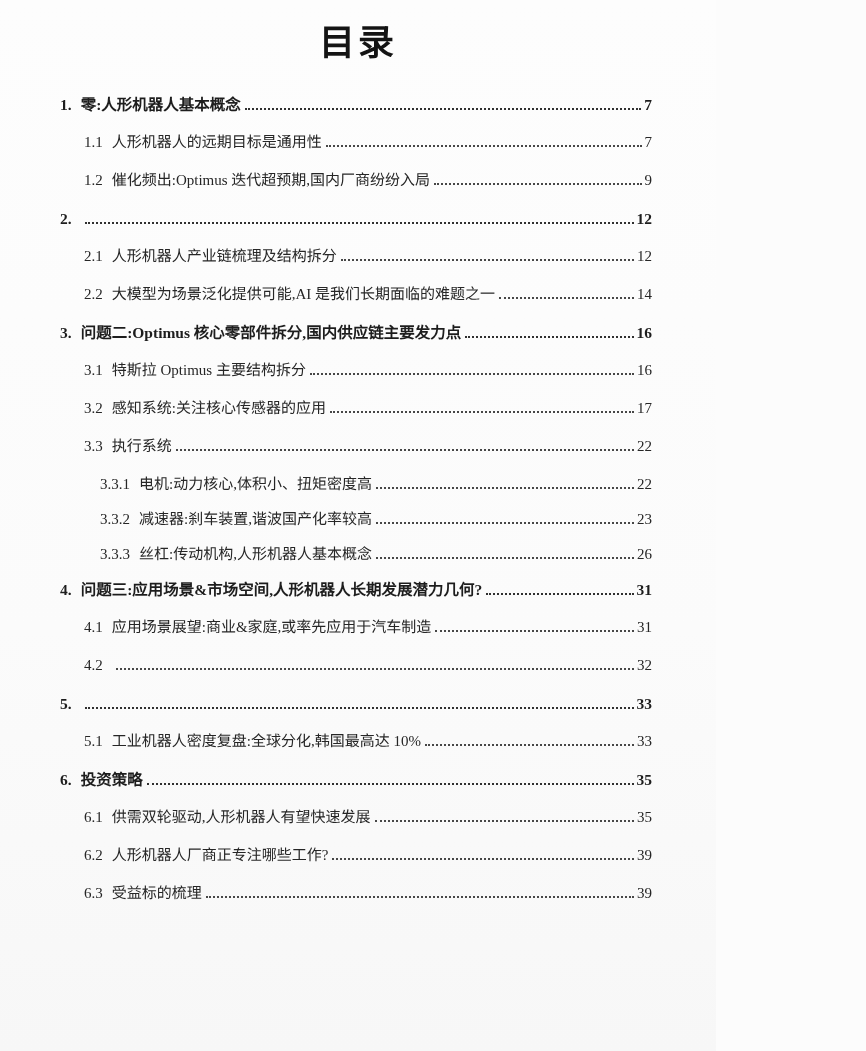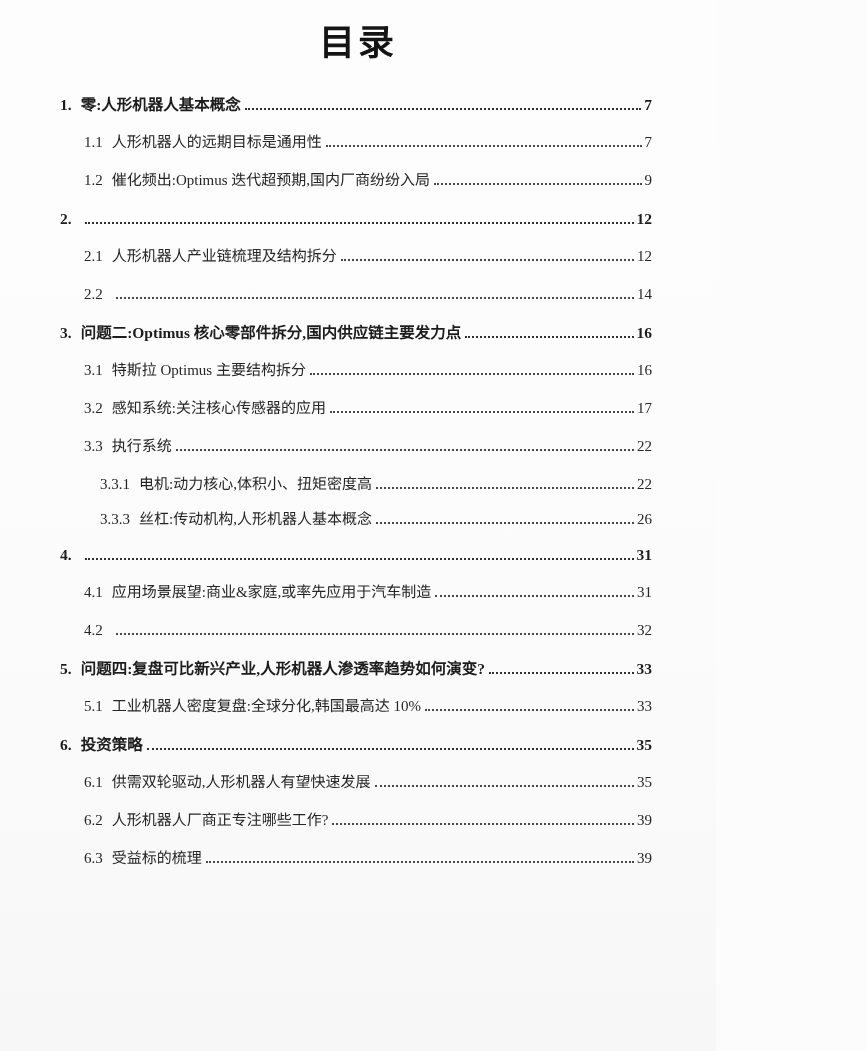--- a/index.html
+++ b/index.html
@@ -102,20 +102,21 @@
     <span class="toc-page">12</span>
   </div>
       <div class="toc-row lvl2">
     <span class="toc-num">2.1</span>
     <span class="toc-label">人形机器人产业链梳理及结构拆分</span>
     <span class="toc-leader"></span>
     <span class="toc-page">12</span>
   </div>
       <div class="toc-row lvl2">
     <span class="toc-num">2.2</span>
+    <span class="toc-label">大模型为场景泛化提供可能,AI 是我们长期面临的难题之一</span>
     <span class="toc-leader"></span>
     <span class="toc-page">14</span>
   </div>
       <div class="toc-row lvl1">
     <span class="toc-num">3.</span>
     <span class="toc-label">问题二:Optimus 核心零部件拆分,国内供应链主要发力点</span>
     <span class="toc-leader"></span>
     <span class="toc-page">16</span>
   </div>
       <div class="toc-row lvl2">
@@ -136,44 +137,50 @@
     <span class="toc-leader"></span>
     <span class="toc-page">22</span>
   </div>
       <div class="toc-row lvl3">
     <span class="toc-num">3.3.1</span>
     <span class="toc-label">电机:动力核心,体积小、扭矩密度高</span>
     <span class="toc-leader"></span>
     <span class="toc-page">22</span>
   </div>
       <div class="toc-row lvl3">
+    <span class="toc-num">3.3.2</span>
+    <span class="toc-label">减速器:刹车装置,谐波国产化率较高</span>
+    <span class="toc-leader"></span>
+    <span class="toc-page">23</span>
+  </div>
+      <div class="toc-row lvl3">
     <span class="toc-num">3.3.3</span>
     <span class="toc-label">丝杠:传动机构,人形机器人基本概念</span>
     <span class="toc-leader"></span>
     <span class="toc-page">26</span>
   </div>
       <div class="toc-row lvl1">
     <span class="toc-num">4.</span>
+    <span class="toc-label">问题三:应用场景&amp;市场空间,人形机器人长期发展潜力几何?</span>
     <span class="toc-leader"></span>
     <span class="toc-page">31</span>
   </div>
       <div class="toc-row lvl2">
     <span class="toc-num">4.1</span>
     <span class="toc-label">应用场景展望:商业&amp;家庭,或率先应用于汽车制造</span>
     <span class="toc-leader"></span>
     <span class="toc-page">31</span>
   </div>
       <div class="toc-row lvl2">
     <span class="toc-num">4.2</span>
     <span class="toc-leader"></span>
     <span class="toc-page">32</span>
   </div>
       <div class="toc-row lvl1">
     <span class="toc-num">5.</span>
-    <span class="toc-label">问题四:复盘可比新兴产业,人形机器人渗透率趋势如何演变?</span>
     <span class="toc-leader"></span>
     <span class="toc-page">33</span>
   </div>
       <div class="toc-row lvl2">
     <span class="toc-num">5.1</span>
     <span class="toc-label">工业机器人密度复盘:全球分化,韩国最高达 10%</span>
     <span class="toc-leader"></span>
     <span class="toc-page">33</span>
   </div>
       <div class="toc-row lvl1">

